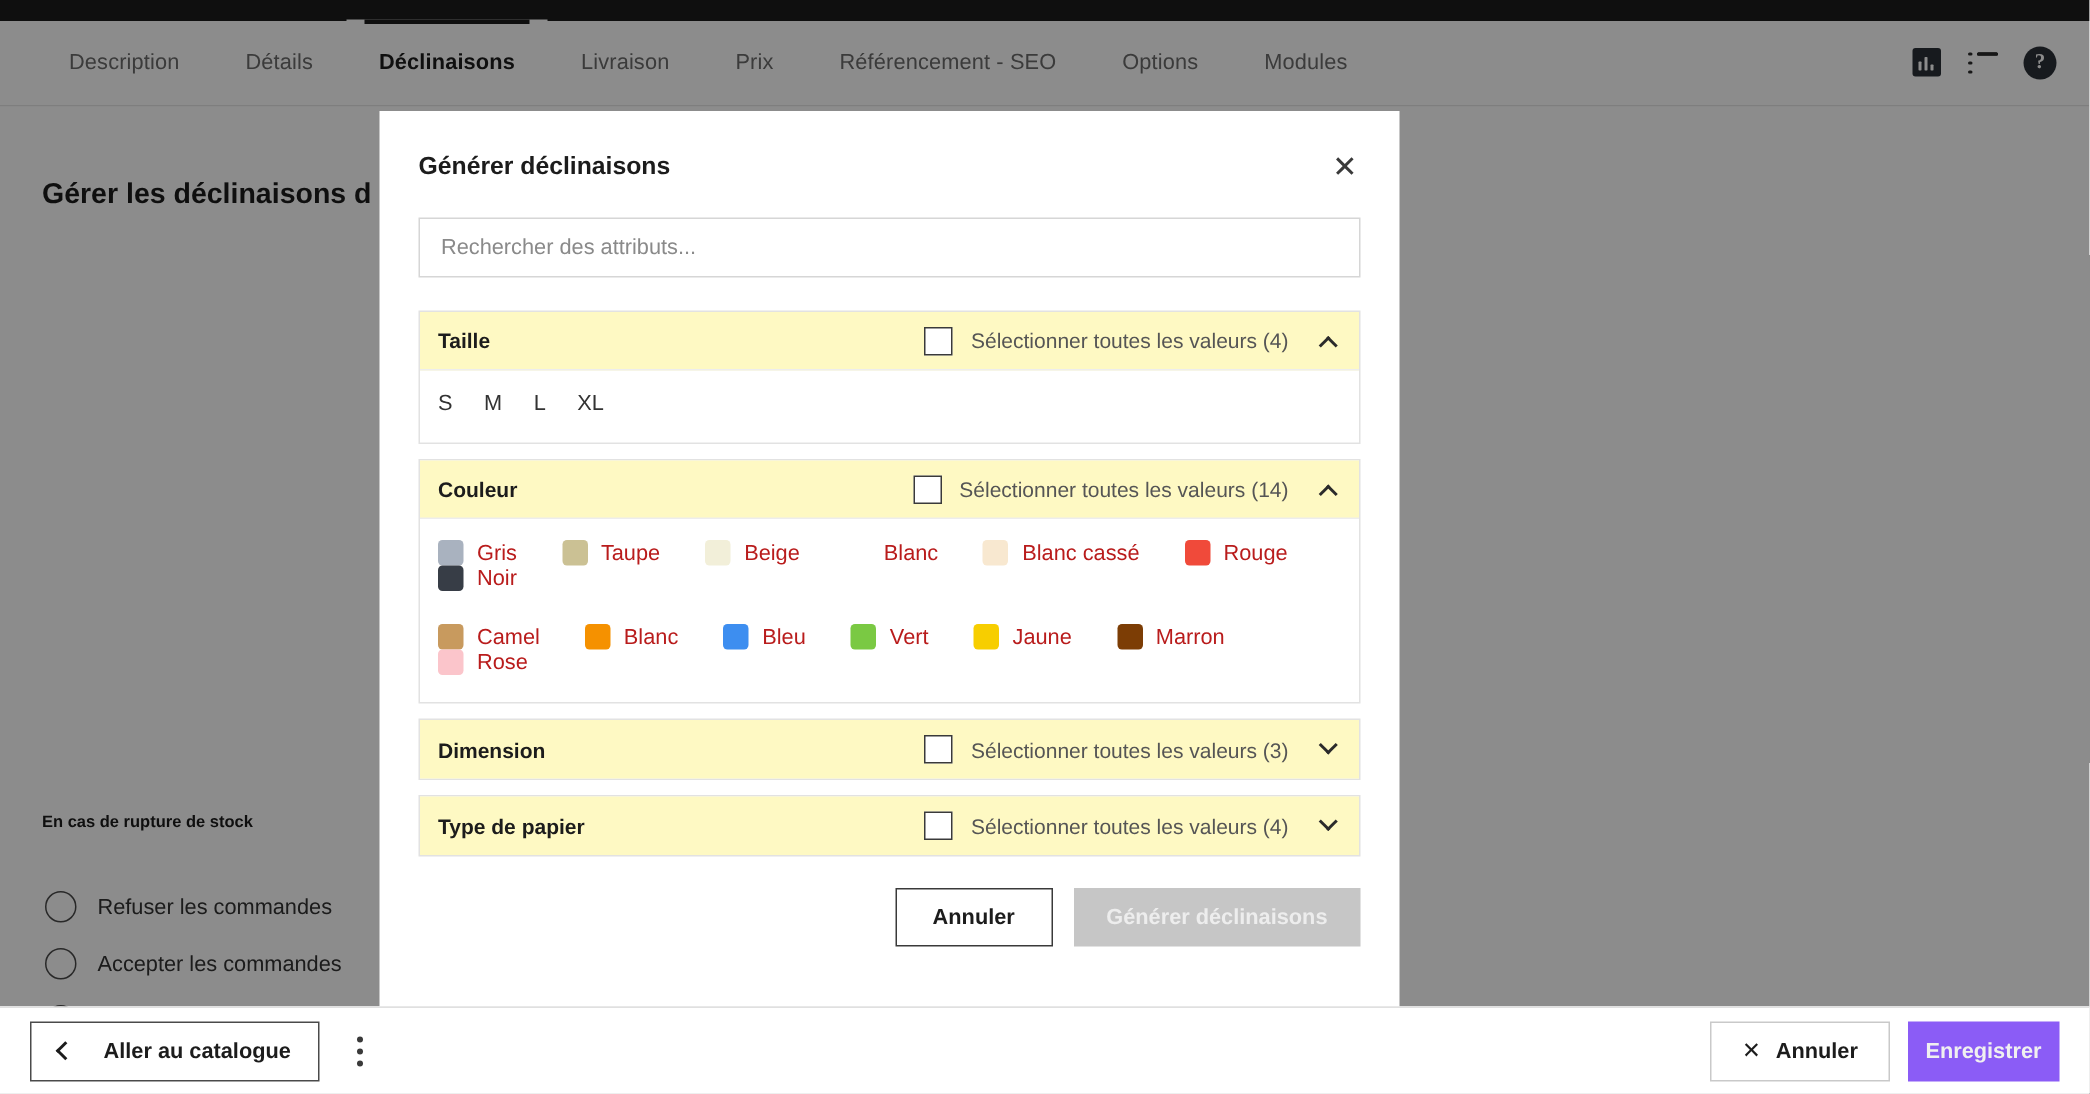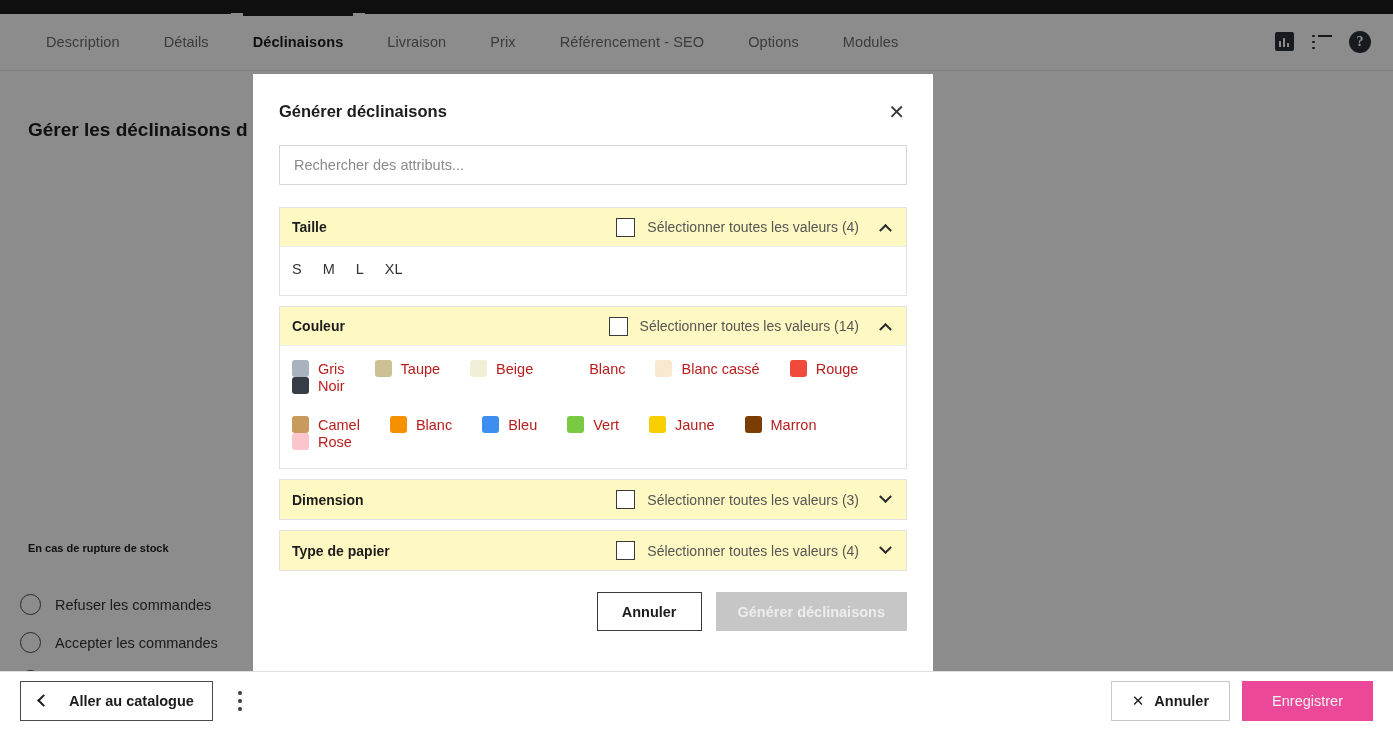--- a/index.html
+++ b/index.html
@@ -68,21 +68,21 @@
     position:absolute; left:900px; top:306px; width:300px;
     font-size:14.5px; color:#4a4a4a; line-height:22px;
   }
   .right-lines .b { font-weight:bold; color:#1c1c1c; }
 
   .stock-title {
     position:absolute; left:28px; top:471px;
     font-size:11px; font-weight:bold; color:#1c1c1c; white-space:nowrap;
   }
   .radio-row {
-    position:absolute; left:20px; display:flex; align-items:center; gap:14px;
+    position:absolute; left:30px; display:flex; align-items:center; gap:14px;
     font-size:14.5px; color:#333; white-space:nowrap; cursor:pointer;
   }
   .radio-row.r1 { top:523px; }
   .radio-row.r2 { top:561px; }
   .radio-row.r3 { top:599px; }
   .radio {
     width:21px; height:21px; border-radius:50%; border:1.8px solid #4a4a4a;
     background:#fff; flex:0 0 auto; position:relative;
   }
   .radio.checked::after {
@@ -111,22 +111,22 @@
   .kebab { width:26px; height:34px; margin-left:14px; display:flex;
     flex-direction:column; align-items:center; justify-content:center; gap:4px; cursor:pointer; }
   .kebab i { width:4px; height:4px; border-radius:50%; background:#3a3a3a; display:block; }
   .bottom-right { margin-left:auto; display:flex; align-items:center; gap:12px; }
   .btn-cancel-bottom {
     background:#fff; border:1px solid #c9c9c9; color:#1c1c1c; height:40px;
     padding:0 20px; display:flex; align-items:center; gap:10px; font-weight:bold; font-size:14.5px;
   }
   .xglyph { font-size:15px; line-height:1; font-weight:normal; }
   .btn-save {
-    background:#ec4899; color:#f0f0f0; height:40px; padding:0 30px;
-    display:flex; align-items:center; font-weight:normal; font-size:14.5px;
+    background:#8b5cf6; color:#f0f0f0; height:40px; padding:0 12px;
+    display:flex; align-items:center; font-weight:bold; font-size:14.5px;
     cursor:default;
   }
 
   
   .overlay {
     position:absolute; left:0; top:0; width:1393px; height:671px;
     background:rgba(0,0,0,0.45); z-index:4;
   }
   .modal {
     position:absolute; left:253px; top:74px; width:680px; height:597px;

